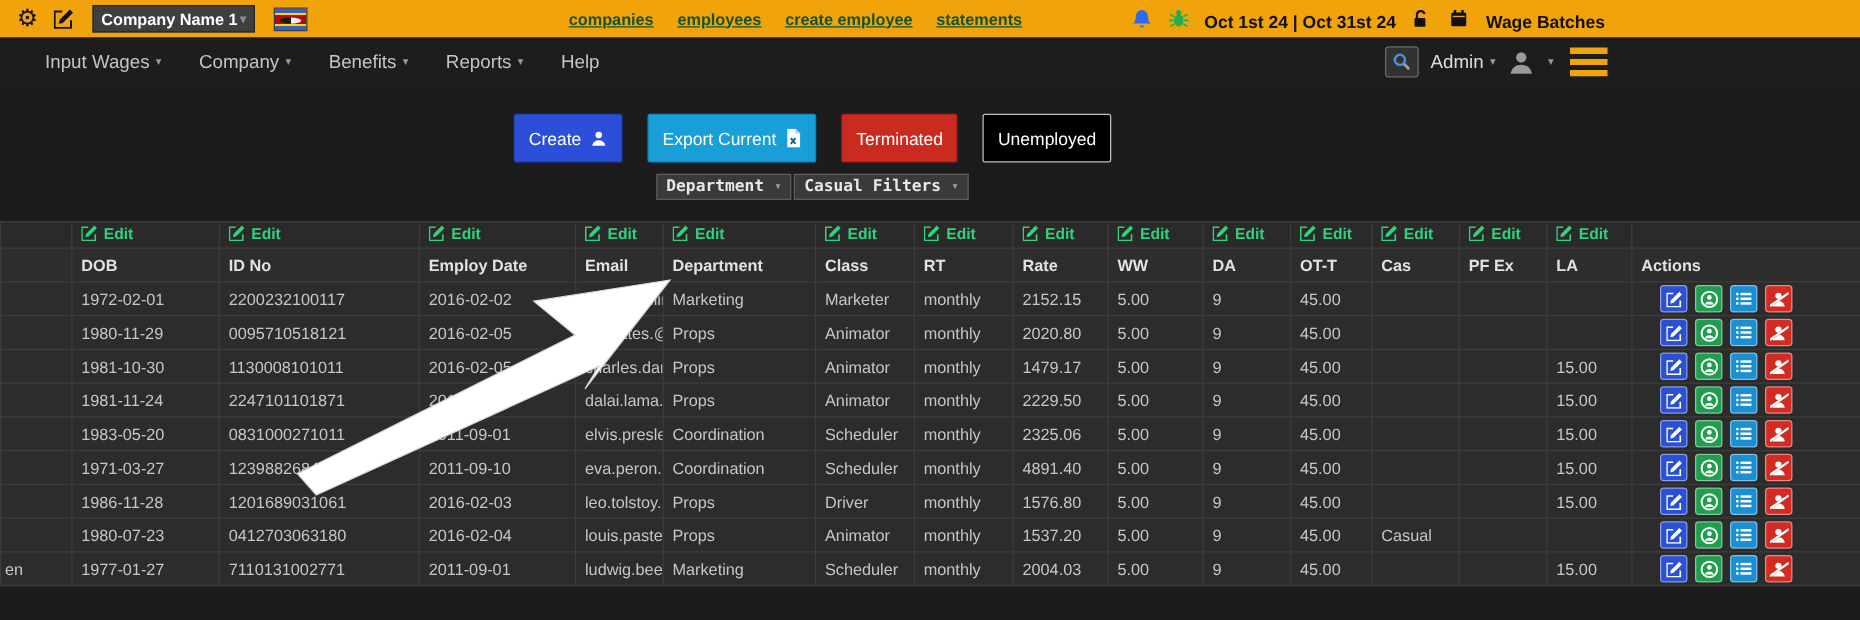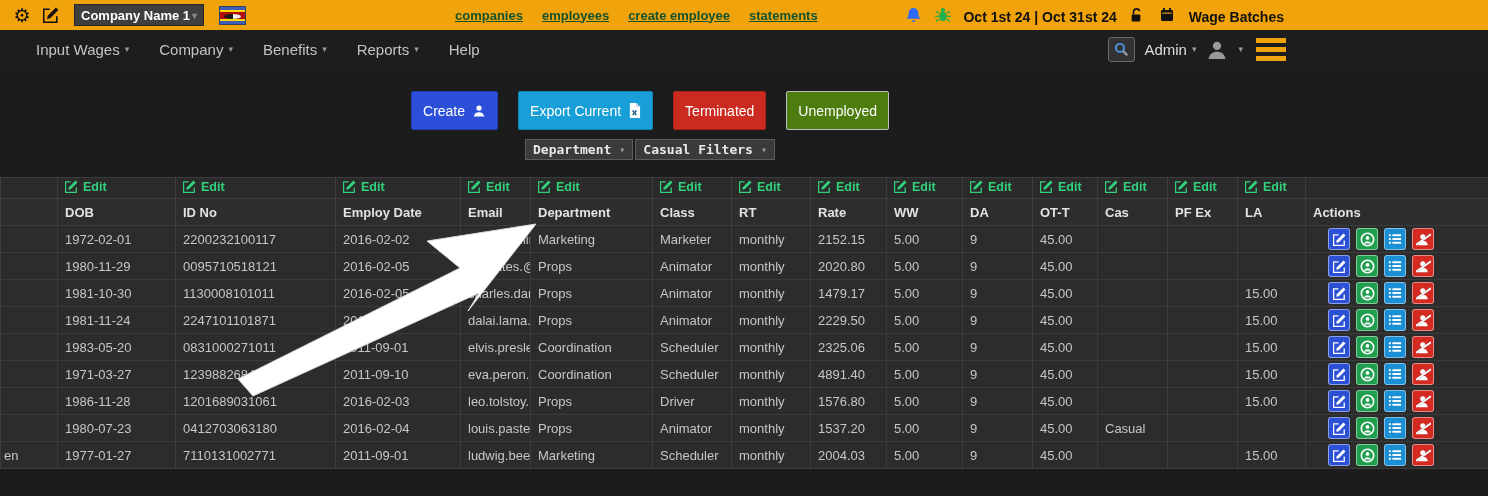--- a/index.html
+++ b/index.html
@@ -52,21 +52,21 @@
 
   
   .content{ width:1300px; }
   .page-title{ margin-top:15px; text-align:center; font-size:24px; font-weight:bold; color:#d6d6d6; }
   .btn-row{ margin-top:23px; display:flex; justify-content:center; gap:20px; }
   .btn{ height:39px; display:inline-flex; align-items:center; gap:7px; padding:0 11px;
     font-size:14px; color:#fff; border-radius:2px; cursor:pointer; white-space:nowrap; }
   .btn-create{ background:#2b4fd8; border:1px solid #2140b0; }
   .btn-export{ background:#189fd8; border:1px solid #1285b8; }
   .btn-terminated{ background:#cb2a20; border:1px solid #a82118;align-items:center; }
-  .btn-unemployed{ background:#4d7c0f; border:1px solid #b9bfc7; }
+  .btn-unemployed{ background:#000000; border:1px solid #b9bfc7; }
   .filter-row{ margin-top:9px; display:flex; justify-content:center; gap:2px; }
   .filter-select{ height:21px; background:#3a3a3a; border:1px solid #5c5c5c; color:#e8e8e8;
     font-family:"DejaVu Sans Mono", monospace; font-size:13px; font-weight:bold;
     display:flex; align-items:center; padding:0 7px; gap:8px; cursor:pointer; }
   .filter-select .caret{ color:#9a9a9a; font-size:10px; }
 
   
   table{ width:1488px; table-layout:fixed; border-collapse:collapse; margin-top:17px; background:#2c2c2c; }
   th,td{ border:1px solid #3c3c3c; font-size:13px; overflow:hidden; white-space:nowrap;
     padding:0 0 0 7px; text-align:left; vertical-align:middle; }

